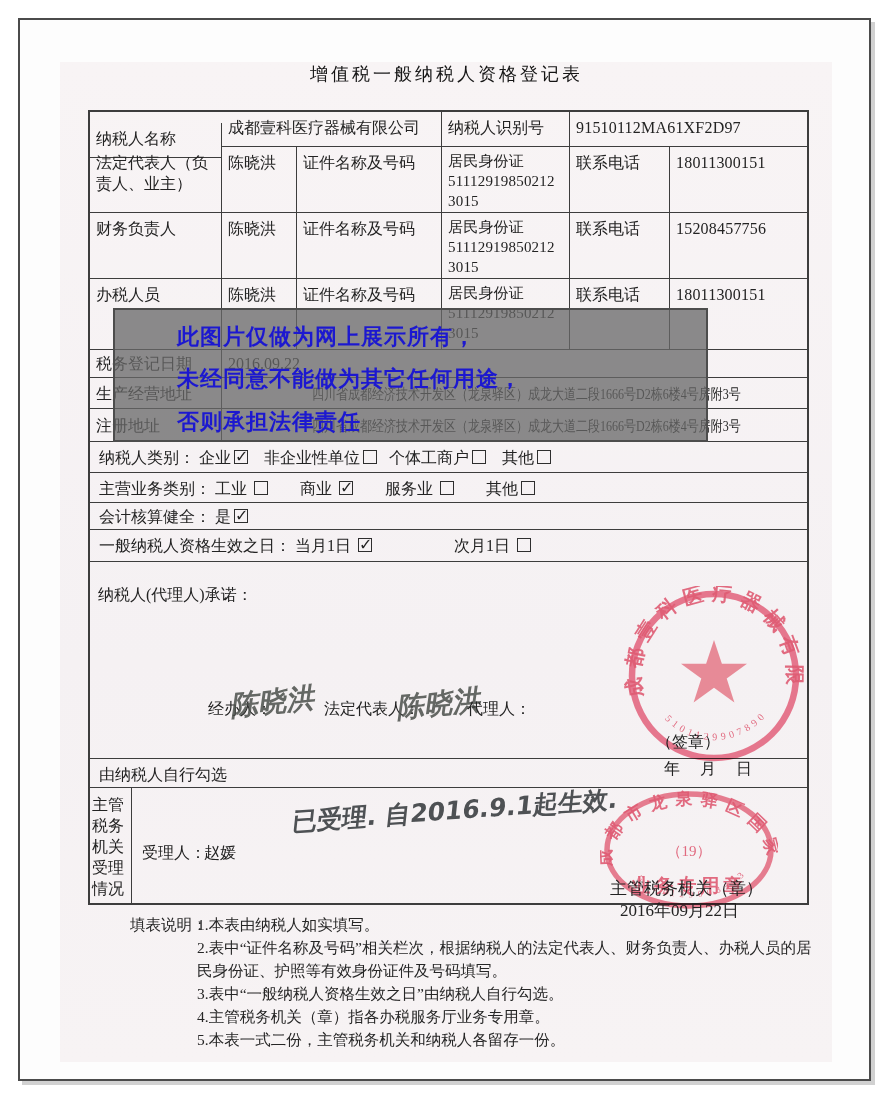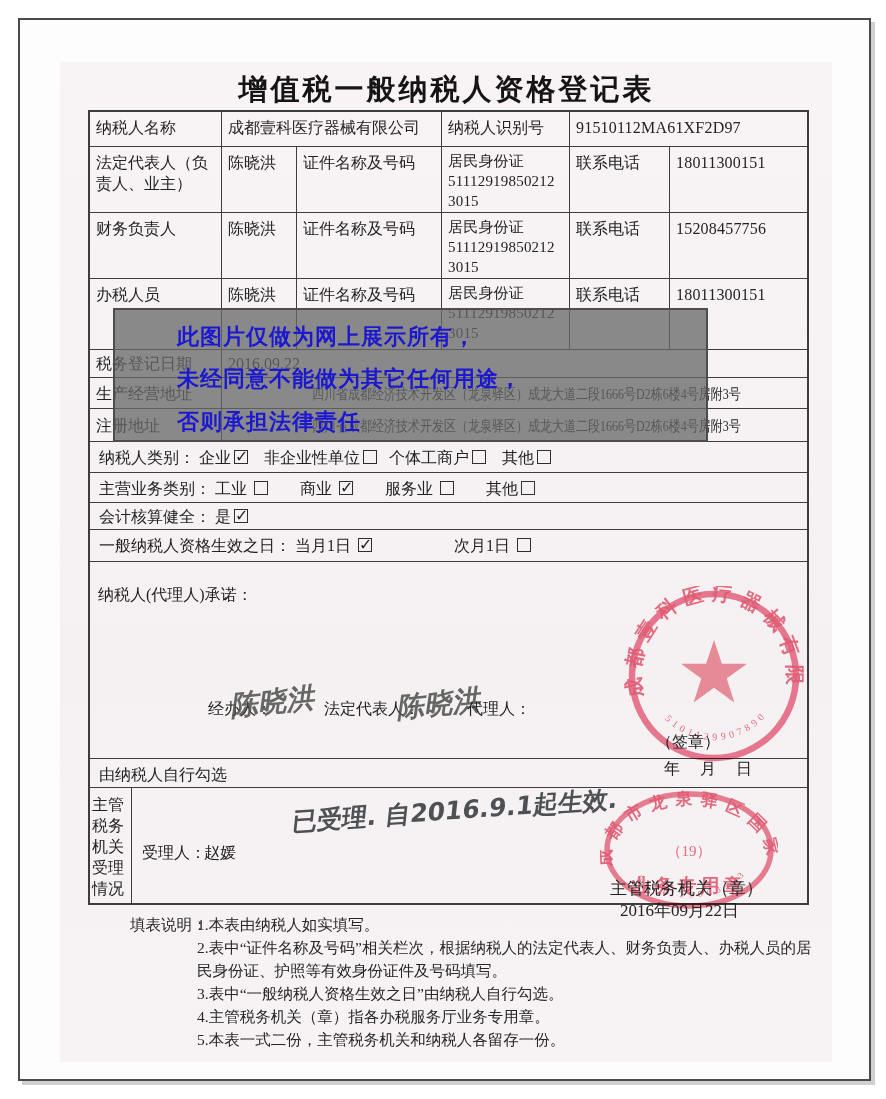--- a/index.html
+++ b/index.html
@@ -3,21 +3,21 @@
 <meta charset="utf-8">
 <style>
   html,body{margin:0;padding:0;background:#ffffff;}
   .page{position:relative;width:886px;height:1099px;background:#ffffff;overflow:hidden;
         font-family:"Liberation Serif","DejaVu Serif",serif;color:#1f1f1f;}
   .frame{position:absolute;left:18px;top:18px;width:849px;height:1059px;background:#fdfdfd;
          border:2px solid #4b4b4b;box-shadow:4px 4px 0 rgba(0,0,0,0.18);}
   .scan{position:absolute;left:60px;top:62px;width:772px;height:1000px;
         background:linear-gradient(180deg,#f8f4f5 0%,#f5f1f3 60%,#f7f3f4 100%);}
   .abs{position:absolute;}
-  .doc-title{left:88px;top:70px;width:717px;text-align:center;font-size:29px;font-weight:bold;
+  .doc-title{left:88px;top:62px;width:717px;text-align:center;font-size:18px;font-weight:normal;
              letter-spacing:3px;color:#151515;z-index:2;}
   .vat-table{left:88px;top:110px;width:717px;height:791px;border:2px solid #3d3d3d;z-index:1;}
   .cell{position:absolute;box-sizing:border-box;border-right:1.5px solid #3d3d3d;
         border-bottom:1.5px solid #3d3d3d;padding:5px 6px;font-size:16px;line-height:1.32;
         color:#232323;overflow:visible;}
   .nbr{border-right:none;}
   .nbb{border-bottom:none;}
   .num{font-size:15px;letter-spacing:.2px;}
   .addr{display:inline-block;white-space:nowrap;transform:scaleX(.8);transform-origin:left center;
         font-size:15px;}
@@ -44,21 +44,21 @@
 <body>
 
 <div class="page">
   <div class="frame abs"></div>
   <div class="scan abs"></div>
 
   <div class="abs doc-title">增值税一般纳税人资格登记表</div>
 
   <div class="abs vat-table">
 
-    <div class="cell" style="left:0;top:0;width:132px;height:35px">纳税人名称</div>
+    <div class="cell" style="left:0;top:11px;width:132px;height:35px">纳税人名称</div>
     <div class="cell" style="left:132px;top:0;width:220px;height:35px">成都壹科医疗器械有限公司</div>
     <div class="cell" style="left:352px;top:0;width:128px;height:35px">纳税人识别号</div>
     <div class="cell nbr num" style="left:480px;top:0;width:237px;height:35px;font-size:16px">91510112MA61XF2D97</div>
 
     <div class="cell" style="left:0;top:35px;width:132px;height:66px">法定代表人（负责人、业主）</div>
     <div class="cell" style="left:132px;top:35px;width:75px;height:66px">陈晓洪</div>
     <div class="cell" style="left:207px;top:35px;width:145px;height:66px">证件名称及号码</div>
     <div class="cell num" style="left:352px;top:35px;width:128px;height:66px">
       <div>居民身份证</div>
       <div>51112919850212</div>

